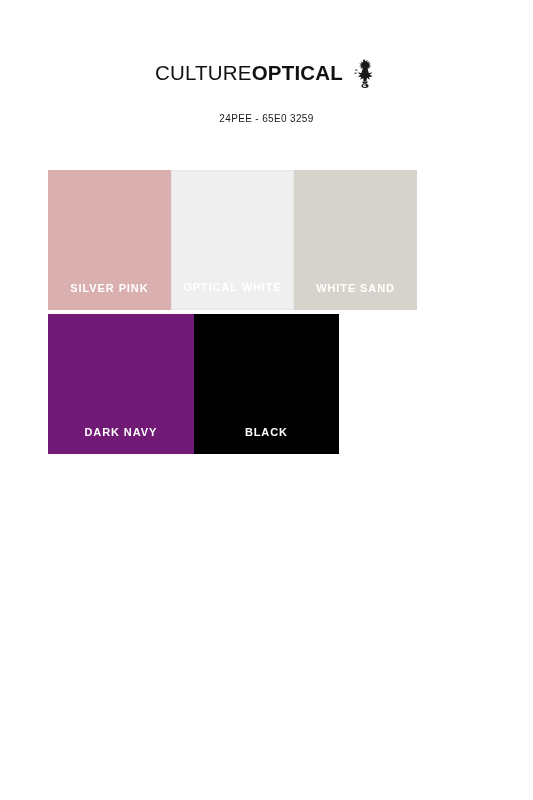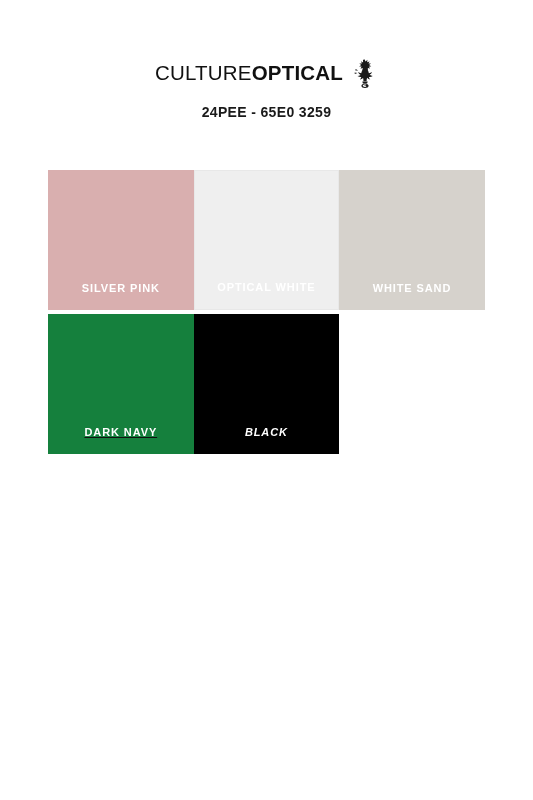--- a/index.html
+++ b/index.html
@@ -48,37 +48,37 @@
   }
   .wordmark .bold {
     font-weight: 700;
   }
   .crest {
     width: 26px;
     height: 30px;
     display: block;
   }
   .code {
-    margin-top: 16px;
-    font-size: 14px;
-    font-weight: 700;
+    margin-top: 25px;
+    font-size: 10px;
+    font-weight: 400;
     letter-spacing: 0.35px;
     color: #1a1a1a;
   }
 
   
   .grid {
     position: absolute;
     left: 48px;
     top: 170px;
     width: 437px;
   }
   .grid-row {
     display: flex;
-    width: 437px;
+    width: 369px;
   }
   .grid-row.row-top { height: 140px; }
   .grid-row.row-bottom { height: 140px; margin-top: 4px; }
 
   .swatch {
     position: relative;
     width: 145.6px;
     height: 100%;
     box-sizing: border-box;
     display: flex;
@@ -137,23 +137,23 @@
       </div>
       <div class="swatch bordered" style="background-color: rgb(239, 239, 239);">
         <span class="swatch-label" style="color: rgb(255, 255, 255);">OPTICAL WHITE</span>
       </div>
       <div class="swatch" style="background-color: rgb(214, 210, 204);">
         <span class="swatch-label" style="color: rgb(255, 255, 255);">WHITE SAND</span>
       </div>
     </div>
 
     <div class="grid-row row-bottom">
-      <div class="swatch" style="background-color: #15803d; text-decoration: underline;">
+      <div class="swatch" style="background-color: #701a75;">
         <span class="swatch-label" style="color: rgb(255, 255, 255);">DARK NAVY</span>
       </div>
       <div class="swatch" style="background-color: rgb(0, 0, 0);">
-        <span class="swatch-label" style="color: rgb(255, 255, 255); font-style: italic;">BLACK</span>
+        <span class="swatch-label" style="color: rgb(255, 255, 255);">BLACK</span>
       </div>
     </div>
 
   </div>
 
 </div>
 
 </body></html>

